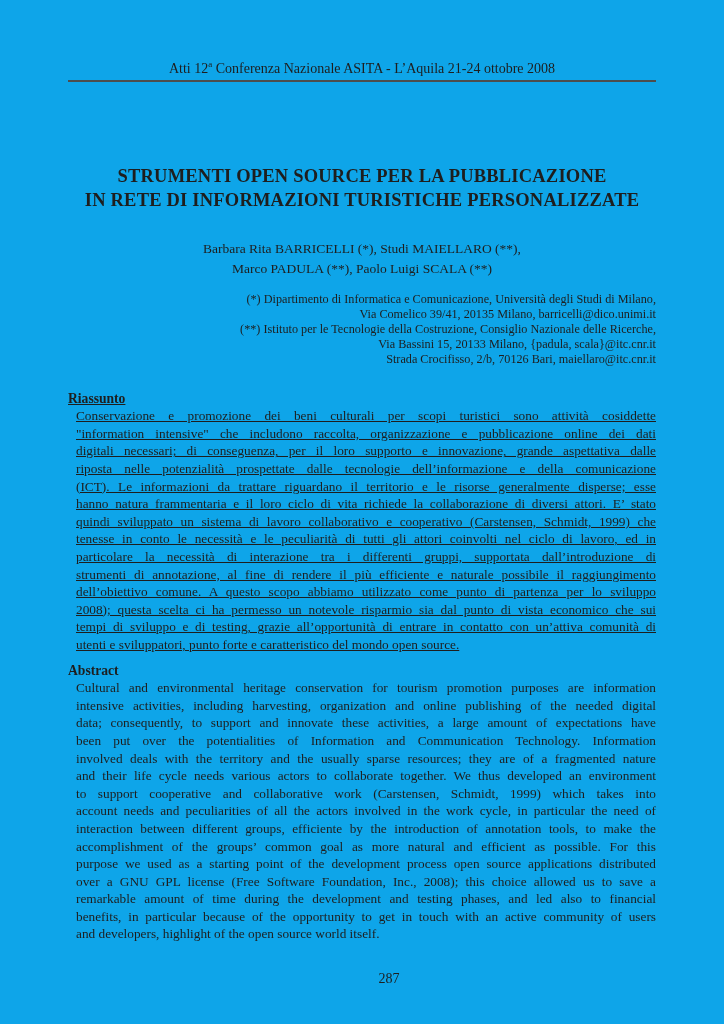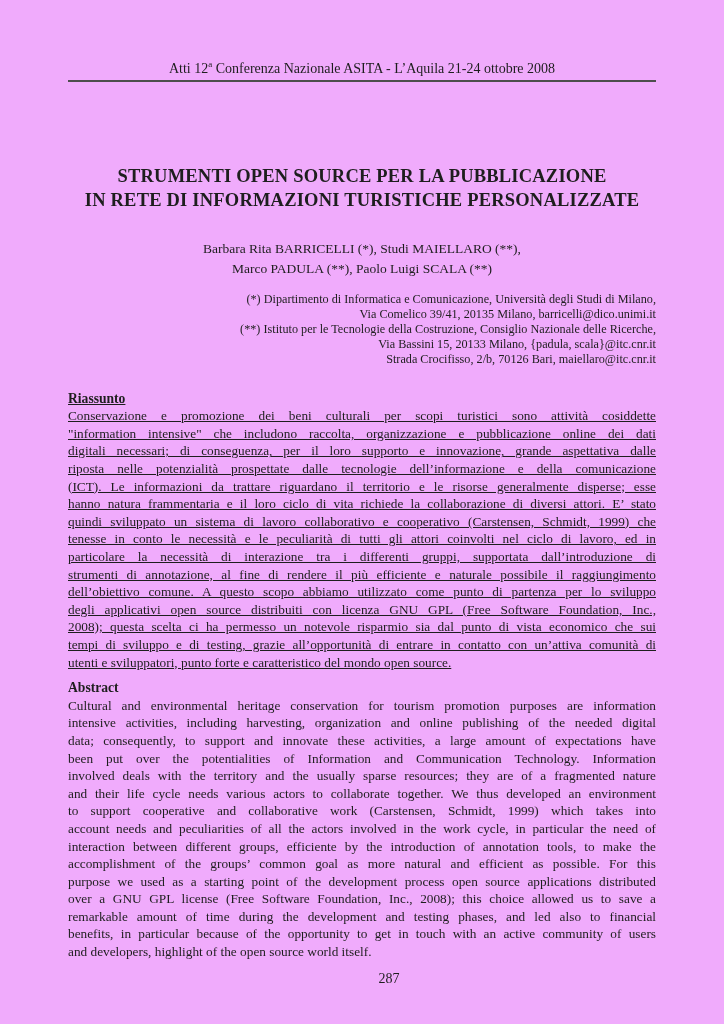--- a/index.html
+++ b/index.html
@@ -1,20 +1,20 @@
 <!DOCTYPE html>
 <html><head>
 <meta charset="utf-8">
 <style>
   html, body { margin: 0; padding: 0; background: #ffffff; }
   .page {
     position: relative;
     width: 724px;
     height: 1024px;
-    background: #f0abfc;
+    background: #0ea5e9;
     font-family: "Liberation Serif", serif;
     color: #1e1e1e;
     overflow: hidden;
   }
   .content {
     position: absolute;
     left: 68px;
     top: 0;
     width: 588px;
   }
@@ -60,20 +60,21 @@
     font-size: 13.6px;
     line-height: 17.6px;
   }
   .para .line {
     font-size: 13.3px;
     line-height: 17.6px;
     text-align: justify;
     text-align-last: justify;
     white-space: nowrap;
     overflow: hidden;
+    margin-left: 8px;
   }
   .para .line.last {
     text-align-last: left;
   }
   .page-number {
     position: absolute;
     left: 0;
     width: 100%;
     bottom: 37px;
     text-align: center;
@@ -117,21 +118,20 @@
           <div class="line">"information intensive" che includono raccolta, organizzazione e pubblicazione online dei dati</div>
           <div class="line">digitali necessari; di conseguenza, per il loro supporto e innovazione, grande aspettativa dalle</div>
           <div class="line">riposta nelle potenzialità prospettate dalle tecnologie dell’informazione e della comunicazione</div>
           <div class="line">(ICT). Le informazioni da trattare riguardano il territorio e le risorse generalmente disperse; esse</div>
           <div class="line">hanno natura frammentaria e il loro ciclo di vita richiede la collaborazione di diversi attori. E’ stato</div>
           <div class="line">quindi sviluppato un sistema di lavoro collaborativo e cooperativo (Carstensen, Schmidt, 1999) che</div>
           <div class="line">tenesse in conto le necessità e le peculiarità di tutti gli attori coinvolti nel ciclo di lavoro, ed in</div>
           <div class="line">particolare la necessità di interazione tra i differenti gruppi, supportata dall’introduzione di</div>
           <div class="line">strumenti di annotazione, al fine di rendere il più efficiente e naturale possibile il raggiungimento</div>
           <div class="line">dell’obiettivo comune. A questo scopo abbiamo utilizzato come punto di partenza per lo sviluppo</div>
-          <div class="line">degli applicativi open source distribuiti con licenza GNU GPL (Free Software Foundation, Inc.,</div>
           <div class="line">2008); questa scelta ci ha permesso un notevole risparmio sia dal punto di vista economico che sui</div>
           <div class="line">tempi di sviluppo e di testing, grazie all’opportunità di entrare in contatto con un’attiva comunità di</div>
           <div class="line last">utenti e sviluppatori, punto forte e caratteristico del mondo open source.</div>
         </div>
     </div>
 
     <div class="section section-abstract">
       <div class="section-heading">Abstract</div>
       <div class="para">
           <div class="line">Cultural and environmental heritage conservation for tourism promotion purposes are information</div>

